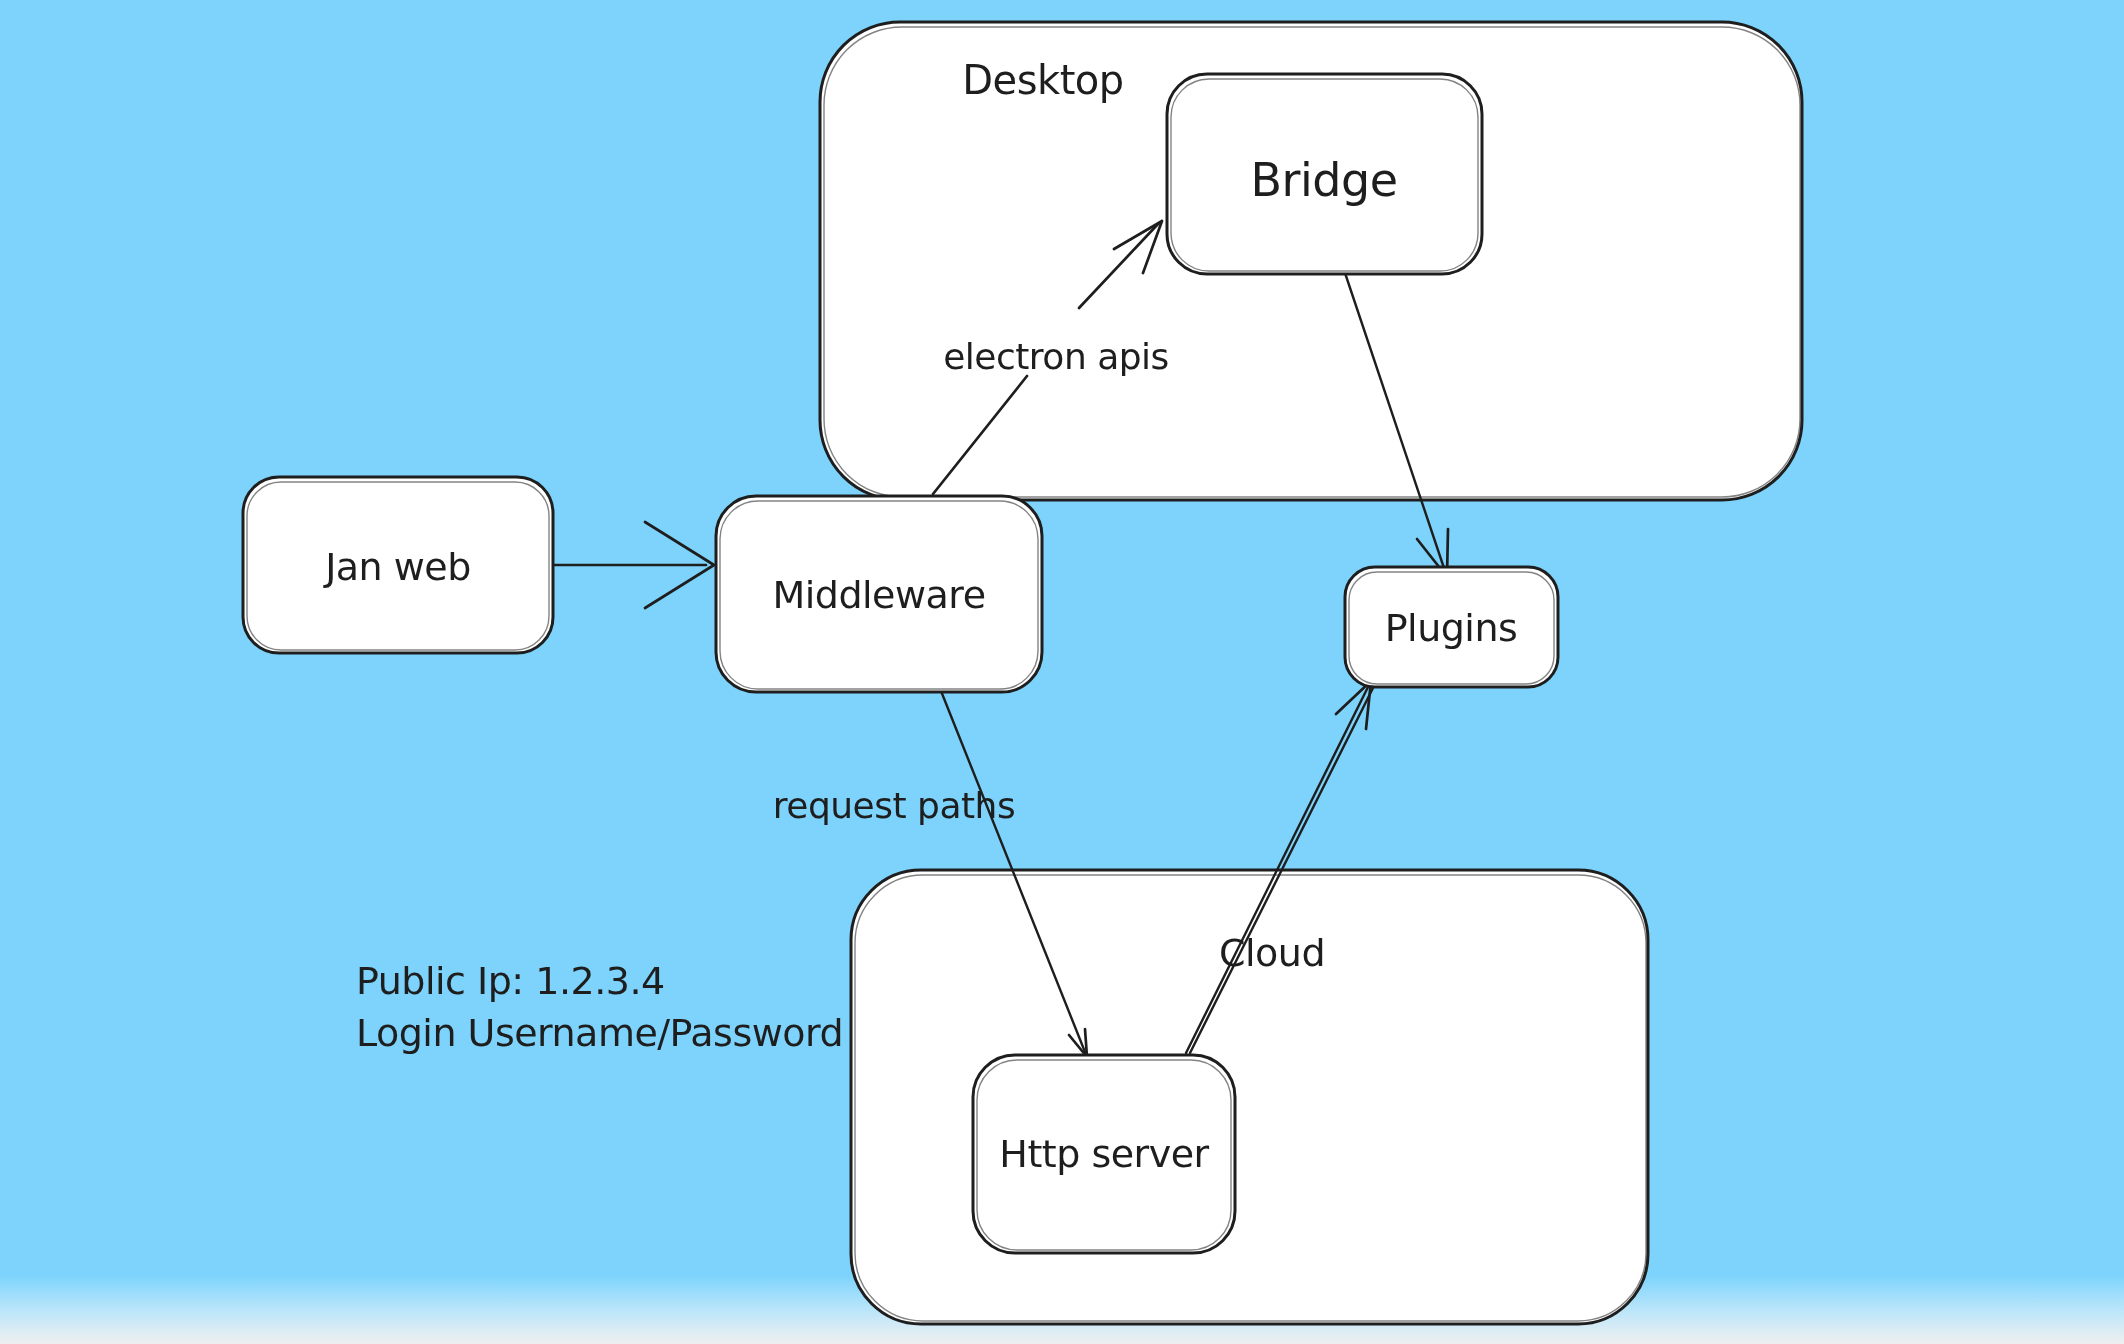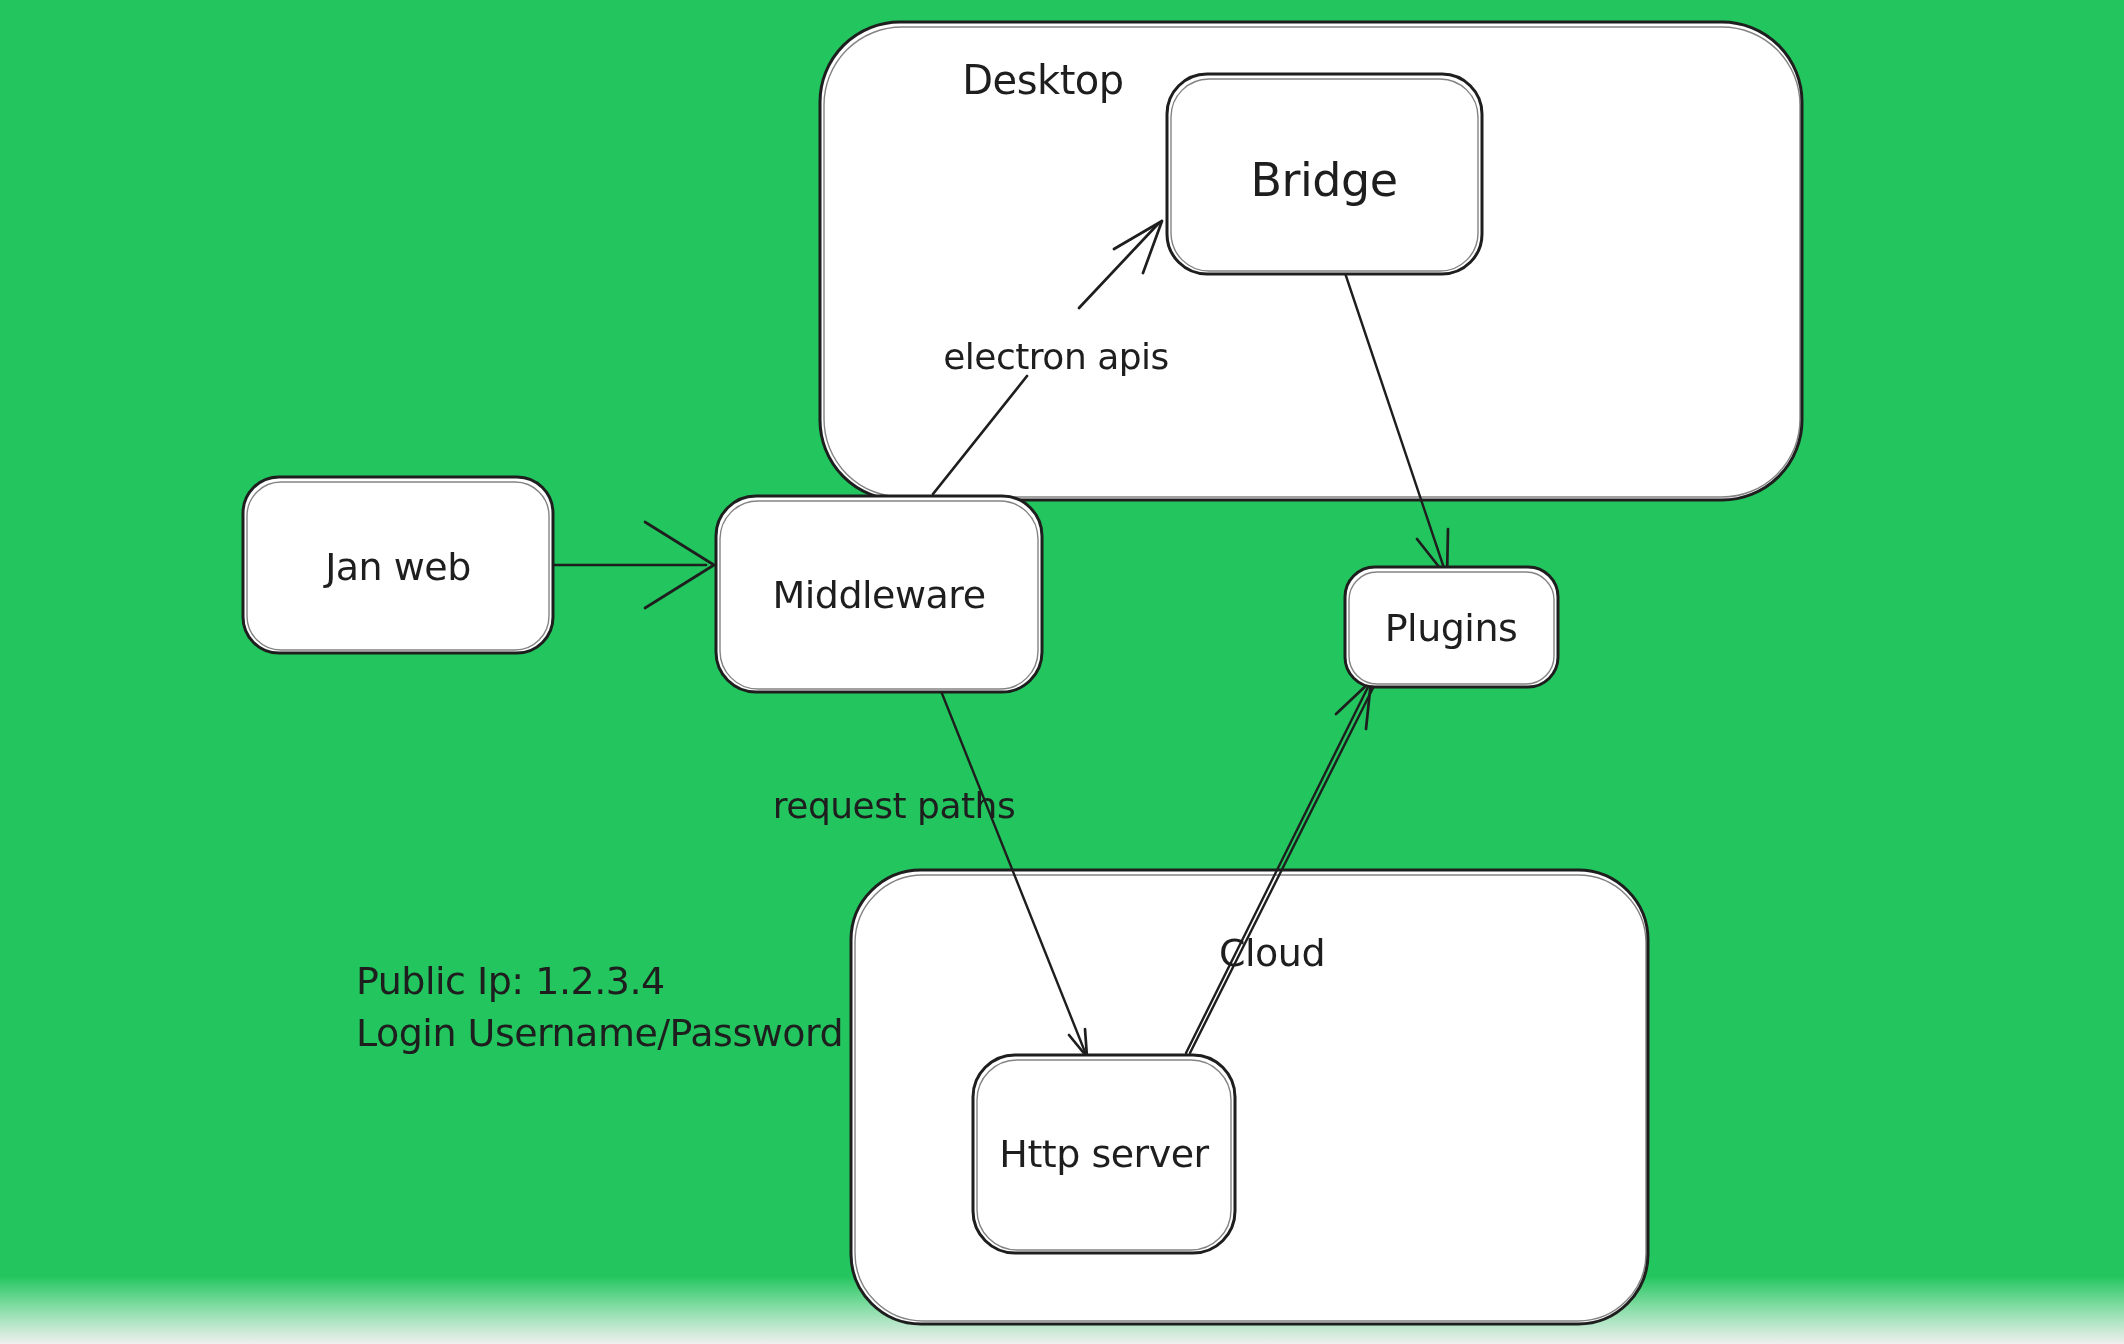--- a/index.html
+++ b/index.html
@@ -4,21 +4,21 @@
 <style>
   html, body {
     margin: 0;
     padding: 0;
     background: #ffffff;
   }
   .stage {
     position: relative;
     width: 2124px;
     height: 1344px;
-    background: #22c55e;
+    background: #7dd3fc;
     overflow: hidden;
     font-family: "DejaVu Sans", sans-serif;
   }
   svg { display: block; width: 2124px; height: 1344px; }
 
   .shape {
     fill: #ffffff;
     stroke: #1e1e1e;
     stroke-width: 3;
   }

